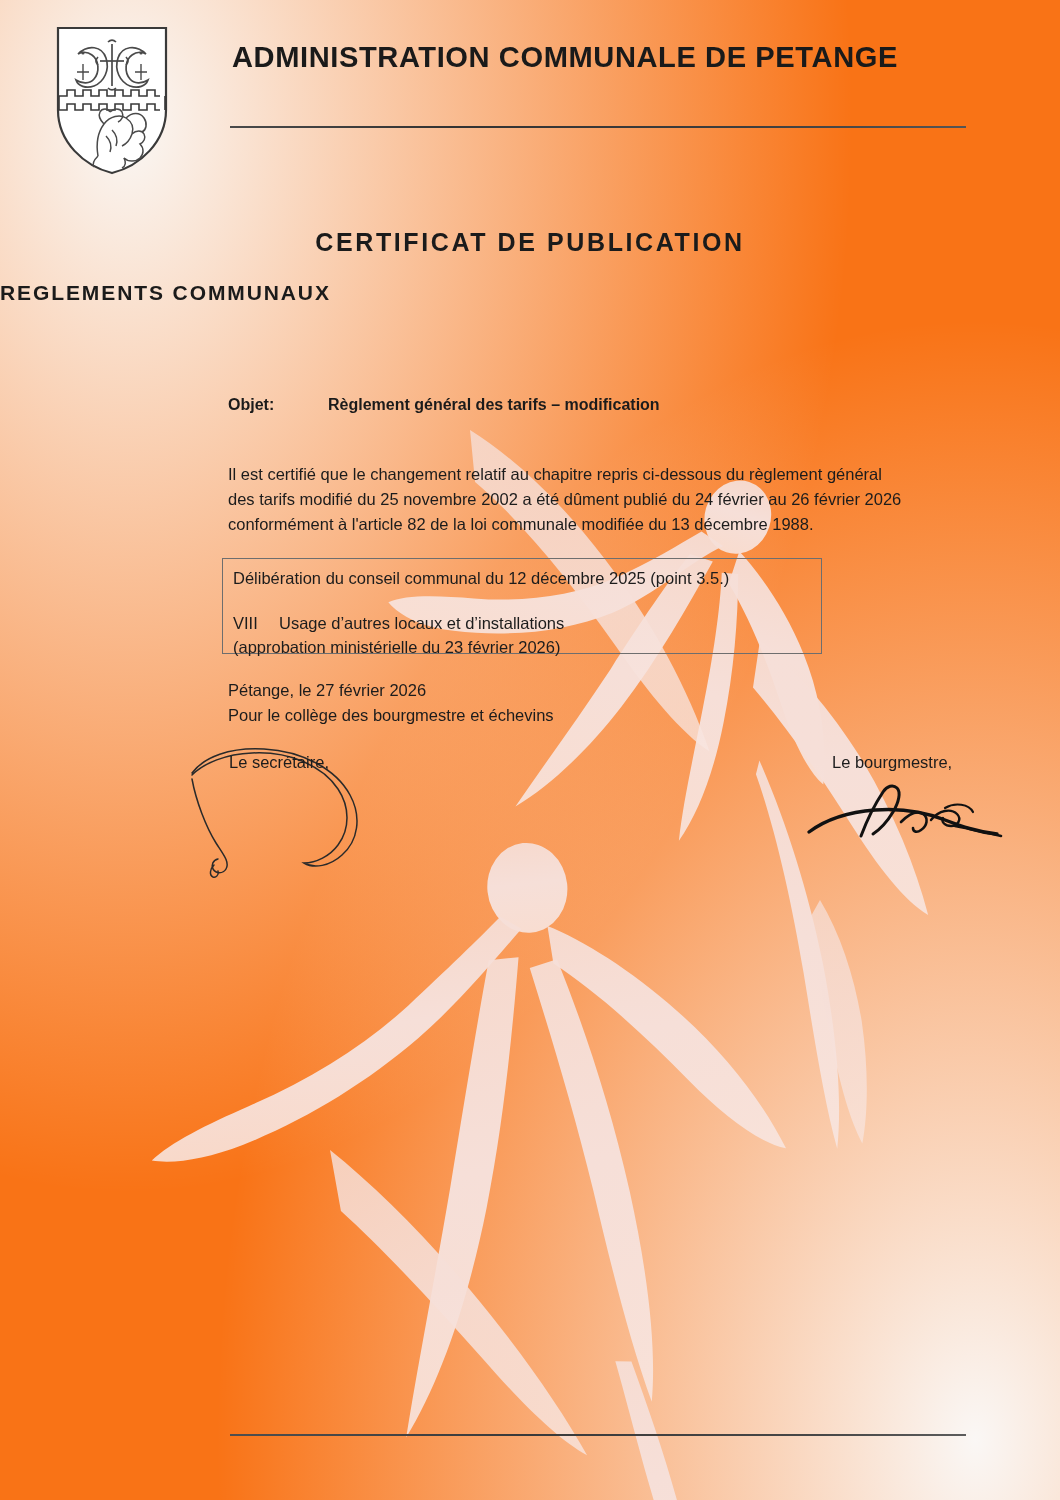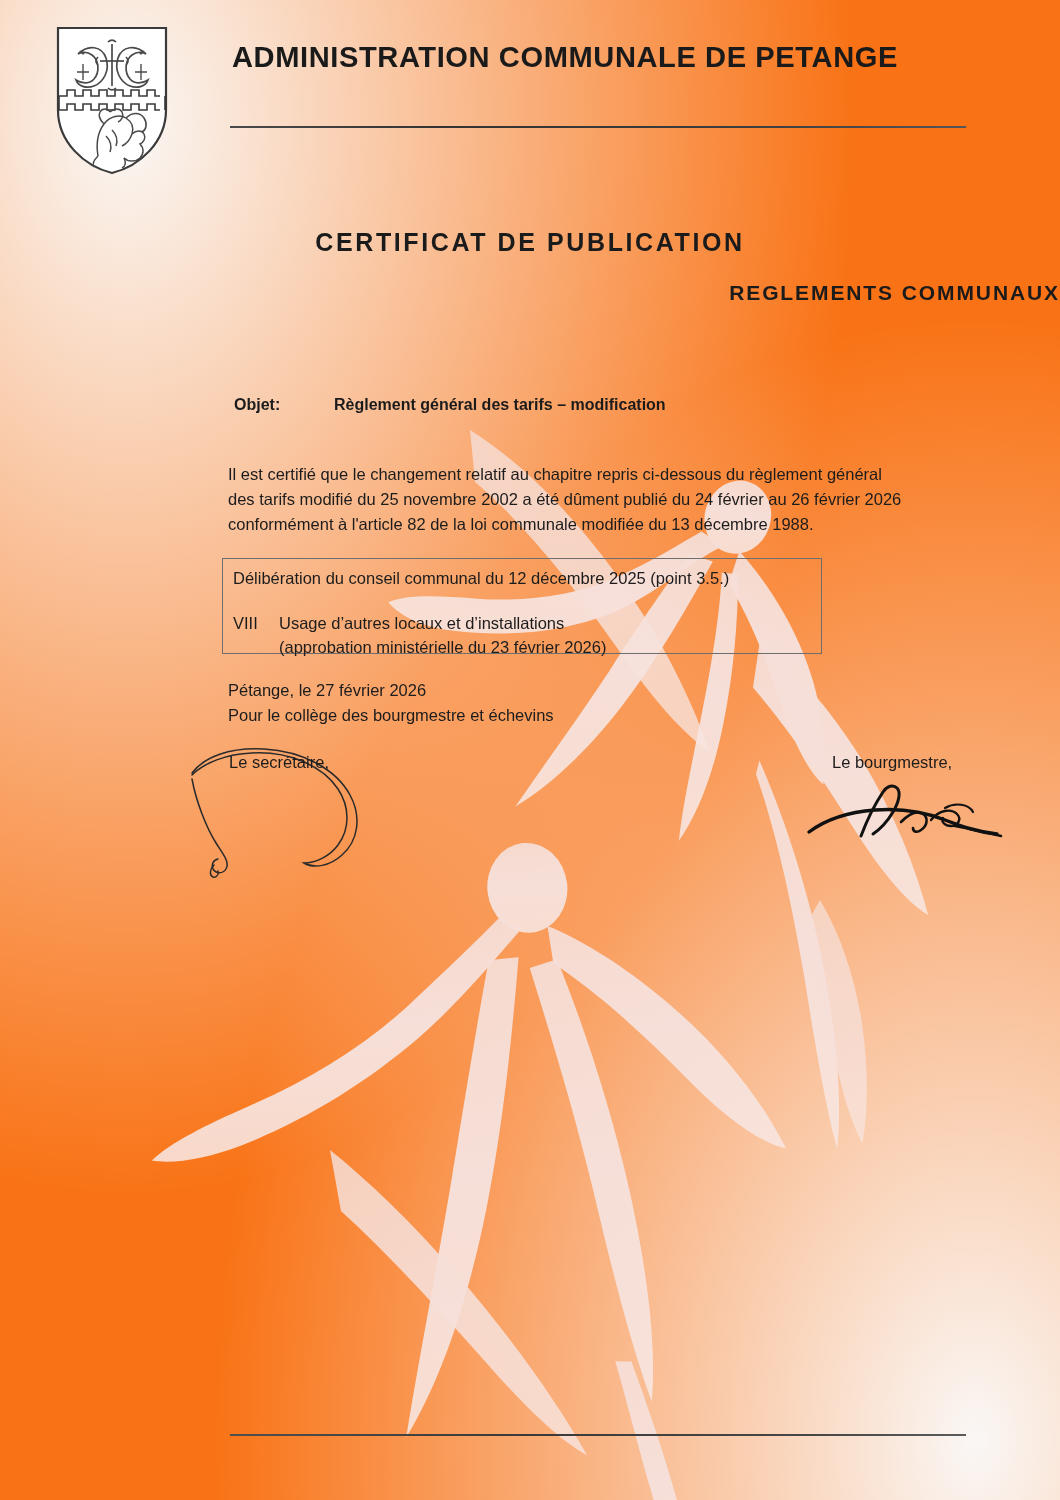--- a/index.html
+++ b/index.html
@@ -88,40 +88,40 @@
     font-size: 25px;
     font-weight: 700;
     letter-spacing: 2.6px;
     color: #1b1b1b;
     z-index: 3;
   }
   #doc-subtitle {
     position: absolute;
     left: 0; top: 281px;
     width: 1060px;
-    text-align: right;
+    text-align: left;
     font-size: 21px;
     font-weight: 700;
     letter-spacing: 1.9px;
     color: #1b1b1b;
     z-index: 3;
   }
 
   
   #objet-row {
     position: absolute;
     left: 228px;
     top: 396px;
     z-index: 3;
     font-size: 16px;
     font-weight: 700;
     color: #1b1b1b;
     white-space: nowrap;
   }
-  #objet-label { display: inline-block; width: 100px; margin-left: 6px; }
+  #objet-label { display: inline-block; width: 100px; }
   #objet-value { display: inline-block; }
 
   
   #body-par {
     position: absolute;
     left: 228px;
     top: 462px;
     width: 752px;
     z-index: 3;
     font-size: 16.5px;
@@ -165,21 +165,20 @@
     top: 0;
     white-space: nowrap;
   }
   #chapter-title {
     display: block;
     margin-left: 46px;
     white-space: nowrap;
   }
   #chapter-sub {
     display: block;
-    margin-left: 46px;
     white-space: nowrap;
   }
 
   
   #place-date {
     position: absolute;
     left: 228px;
     top: 678px;
     z-index: 3;
     font-size: 16.5px;

